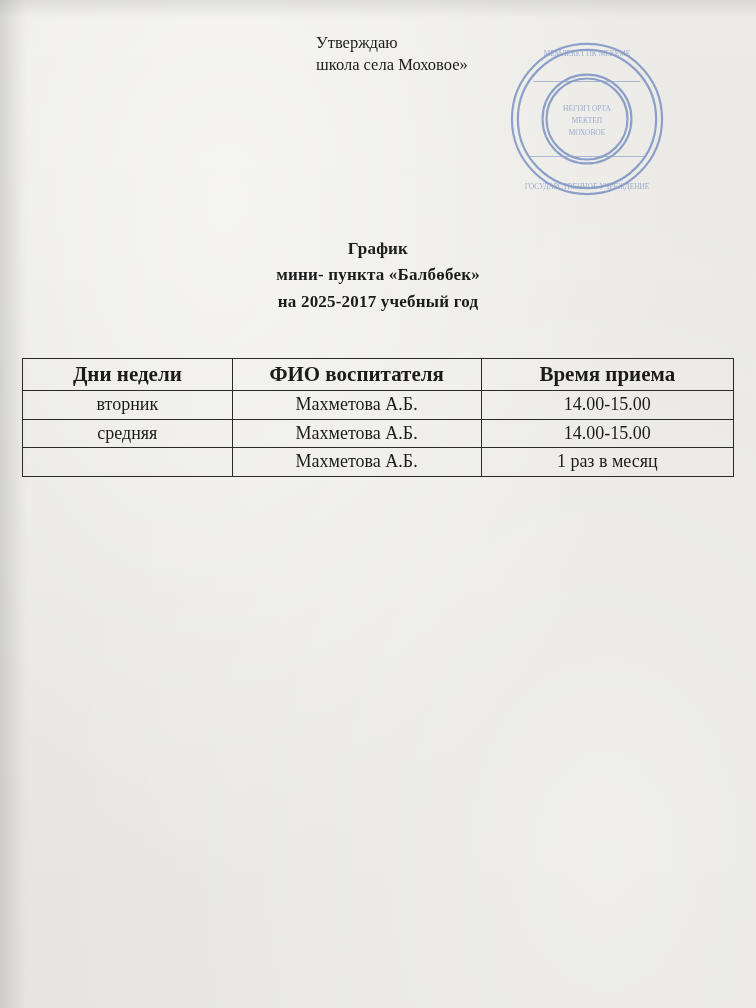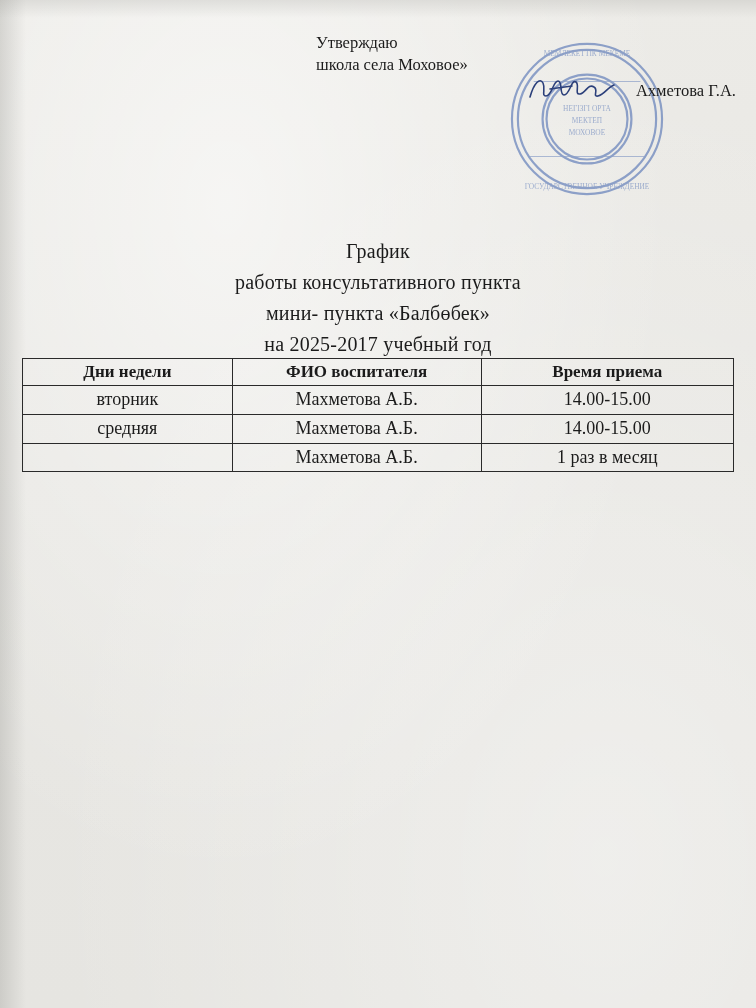--- a/index.html
+++ b/index.html
@@ -83,22 +83,22 @@
     pointer-events: none;
   }
 
   
   .title-block {
     position: absolute;
     top: 236px;
     left: 0;
     right: 0;
     text-align: center;
-    font-weight: normal;
-    font-size: 20px;
+    font-weight: bold;
+    font-size: 17px;
     line-height: 1.55;
     letter-spacing: 0.2px;
   }
   .title-block .t-main {
     display: block;
   }
 
   
   .schedule-wrap {
     position: absolute;
@@ -115,21 +115,21 @@
   table.schedule td {
     border: 1px solid #2a2a2a;
     text-align: center;
     font-size: 18px;
     padding: 3px 4px;
     height: 19px;
     line-height: 1.2;
   }
   table.schedule th {
     font-weight: bold;
-    font-size: 17px;
+    font-size: 21px;
   }
   table.schedule col.c1 { width: 29.5%; }
   table.schedule col.c2 { width: 35%; }
   table.schedule col.c3 { width: 35.5%; }
   table.schedule td.empty { }
 </style>
 </head>
 <body>
 
 <div class="paper"></div>
@@ -154,34 +154,24 @@
     </g>
     <g stroke="#3e62ad" stroke-width="1.2" opacity="0.7">
       <line x1="26" y1="42" x2="134" y2="42"></line>
       <line x1="22" y1="118" x2="138" y2="118"></line>
     </g>
   </svg>
 
   <div class="approval">
     <div class="line">Утверждаю</div>
     <div class="line">школа села Моховое»</div>
-    <div class="sig-row">
-      <svg class="signature" viewBox="0 0 92 30">
-        <g fill="none" stroke="#2b3f7a" stroke-width="1.6" stroke-linecap="round">
-          <path d="M4 24 C8 10, 14 4, 17 10 C20 16, 15 23, 20 23 C26 23, 27 8, 32 8 C37 8, 33 22, 38 22 C44 22, 45 6, 50 9 C54 12, 48 22, 54 21 C60 20, 62 10, 68 14 C73 17, 66 24, 72 23 C78 22, 82 14, 88 12"></path>
-          <path d="M24 16 L46 13"></path>
-        </g>
-      </svg>
-      <span class="sig-name">Ахметова Г.А.</span>
-    </div>
   </div>
 
   <div class="title-block">
     <span class="t-main">График</span>
-    <span class="t-main">работы консультативного пункта</span>
     <span class="t-main">мини- пункта «Балбөбек»</span>
     <span class="t-main">на 2025-2017 учебный год</span>
   </div>
 
   <div class="schedule-wrap">
     <table class="schedule">
       <colgroup>
         <col class="c1">
           <col class="c2">
           <col class="c3">

